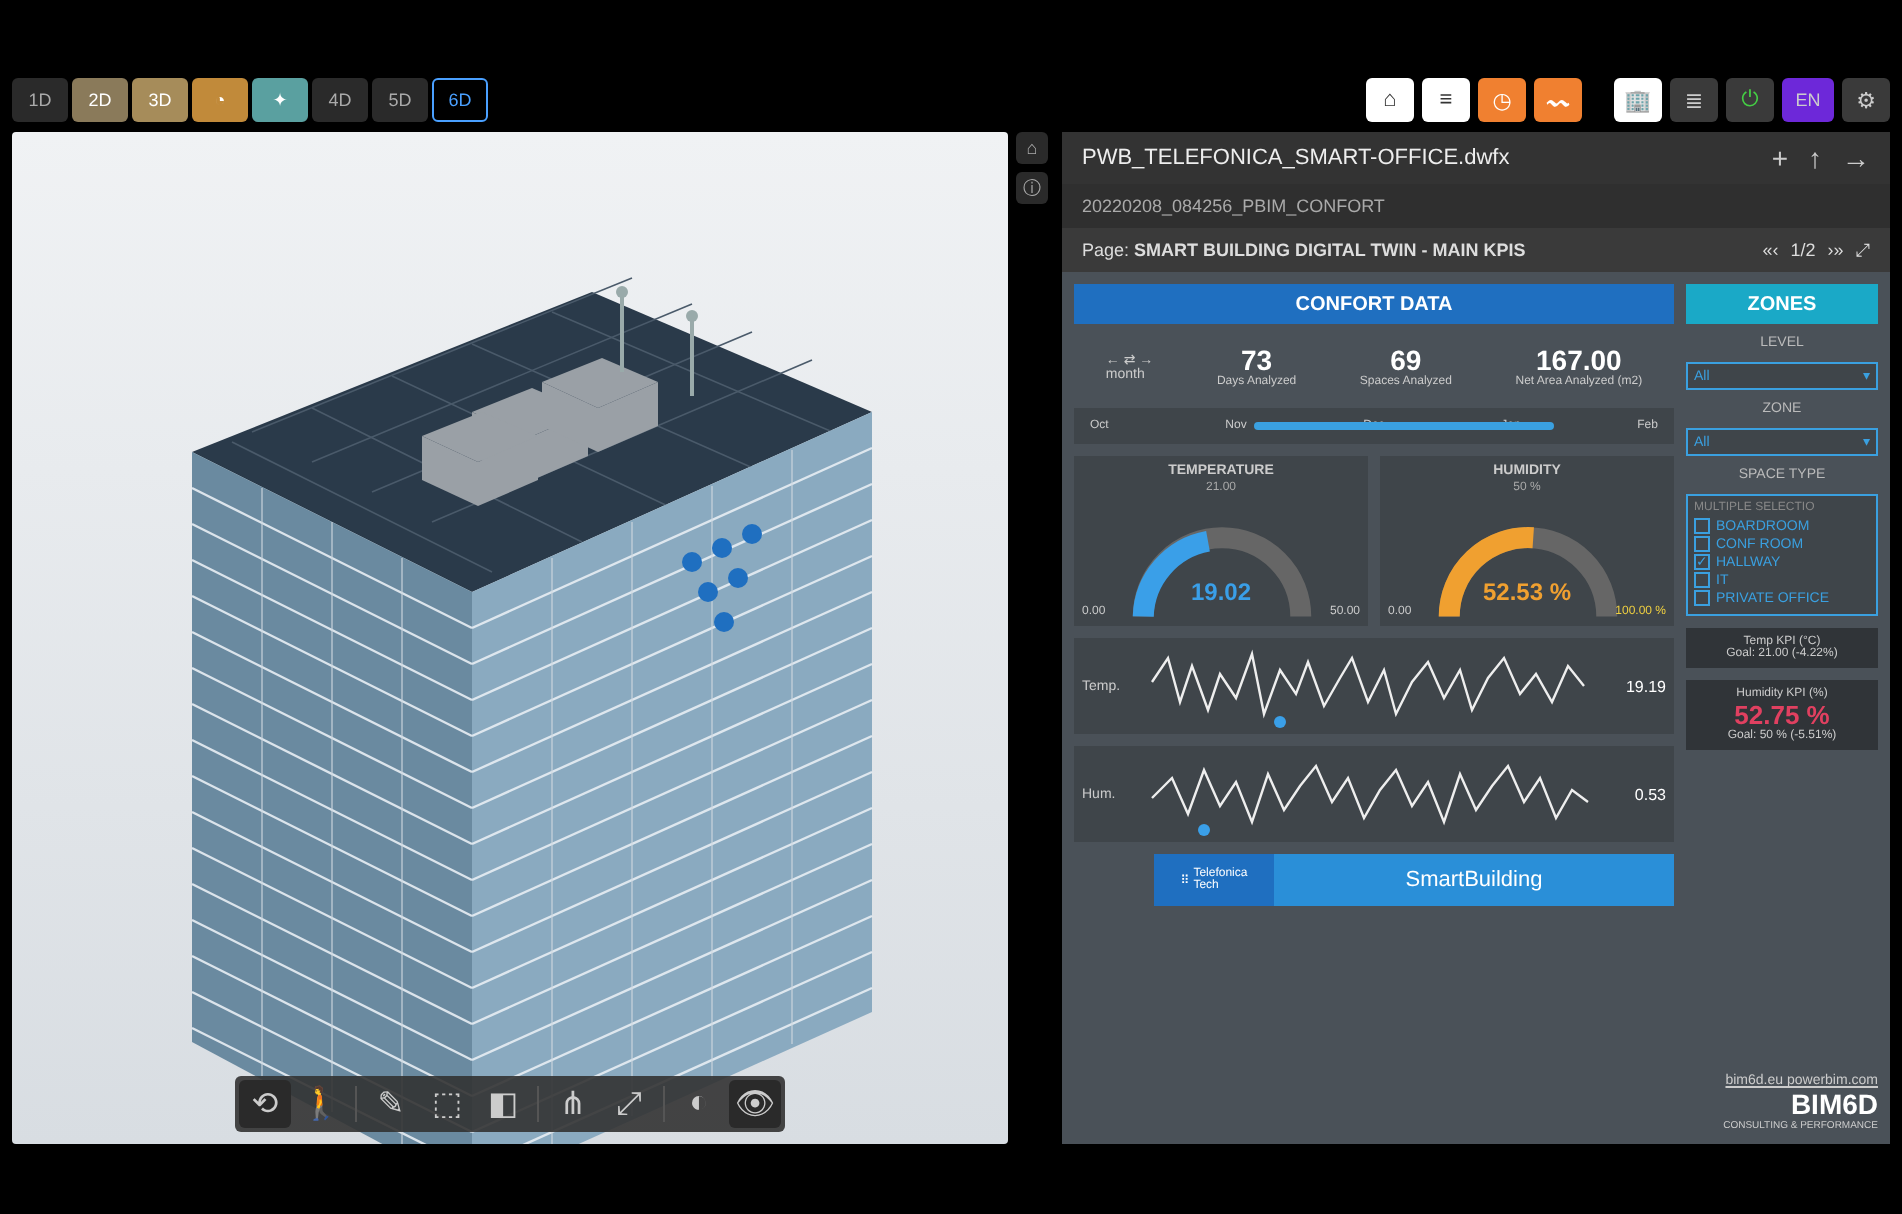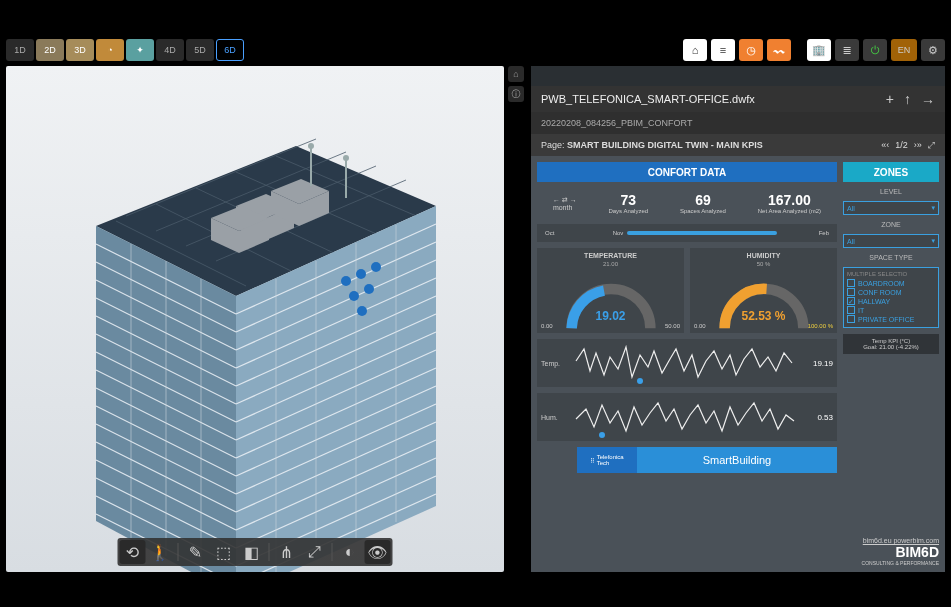--- a/index.html
+++ b/index.html
@@ -12,39 +12,39 @@
 .dim-btn { width: 28px; height: 22px; display: flex; align-items: center; justify-content: center; font-size: 9px; border-radius: 3px; color: #aaa; cursor: pointer; }
 .dim-btn.dark { background: #2a2a2a; }
 .dim-btn.beige { background: #8a7a5a; color: #fff; }
 .dim-btn.tan   { background: #a68c5a; color: #fff; }
 .dim-btn.orange{ background: #c18a3a; color: #fff; }
 .dim-btn.teal  { background: #5aa0a0; color: #fff; }
 .dim-btn.blue  { border: 1px solid #4aa0ff; color: #4aa0ff; }
 .right-tools { display: flex; gap: 4px; align-items: center; }
 .tool-btn { width: 24px; height: 22px; background: #fff; border-radius: 3px; display: flex; align-items: center; justify-content: center; font-size: 11px; color: #333; cursor: pointer; }
 .tool-btn.orange { background: #f08030; color: #fff; }
-.lang { width: 26px; height: 22px; background: #a16207; color: #ccc; font-size: 9px; display: flex; align-items: center; justify-content: center; border-radius: 3px; }
+.lang { width: 26px; height: 22px; background: #6d28d9; color: #ccc; font-size: 9px; display: flex; align-items: center; justify-content: center; border-radius: 3px; }
 
 
 .viewport { position: absolute; top: 66px; left: 6px; width: 498px; height: 506px; background: linear-gradient(#f0f2f4,#d8dde2); border-radius: 2px; overflow: hidden; }
 .building { position: absolute; top: 50px; left: 30px; width: 420px; height: 480px; }
 
 
 .floating-bar { position: absolute; bottom: 6px; left: 50%; transform: translateX(-50%); display: flex; gap: 2px; background: rgba(50,50,50,0.9); padding: 2px; border-radius: 3px; }
 .fb-btn { width: 26px; height: 24px; display: flex; align-items: center; justify-content: center; color: #ccc; cursor: pointer; }
 .fb-btn.edge { background: #2a2a2a; border-radius: 3px; }
 .fb-sep { width: 1px; background: #555; margin: 3px 2px; }
 
 
 .side-rail { position: absolute; left: 508px; top: 66px; width: 18px; }
 .rail-btn { width: 16px; height: 16px; background: #2a2a2a; margin-bottom: 4px; border-radius: 3px; display:flex; align-items:center; justify-content:center; font-size:9px; color:#aaa; cursor:pointer;}
 
 
 .panel { position: absolute; top: 66px; right: 6px; width: 414px; height: 506px; background: #2a2f33; display: flex; flex-direction: column; }
-.panel-hdr { height: 26px; background: #333; display: flex; align-items: center; padding: 0 10px; font-size: 11px; color: #eee; justify-content: space-between; margin-top: 20px; }
+.panel-hdr { height: 26px; background: #333; display: flex; align-items: center; padding: 0 10px; font-size: 11px; color: #eee; justify-content: space-between; }
 .hdr-icons { display:flex; gap:10px; color:#ccc; font-size:14px; }
 .panel-sub { height: 22px; background: #2f2f2f; display:flex; align-items:center; padding:0 10px; font-size: 9px; color:#aaa; }
 .panel-page { height: 22px; background: #3a3a3a; display:flex; align-items:center; justify-content:space-between; padding:0 10px; font-size:9px; color:#ddd; }
 .page-nav { display:flex; gap:6px; align-items:center; }
 
 .dash { flex:1; background:#4a5158; padding:6px; display:flex; gap:6px; }
 .main-col { flex:1; display:flex; flex-direction:column; gap:6px; }
 .side-col { width:96px; display:flex; flex-direction:column; gap:6px; }
 
 .sec-hdr { height:20px; display:flex; align-items:center; justify-content:center; font-size:10px; font-weight:bold; color:#fff; }
@@ -384,20 +384,25 @@
                 <span class="cb"></span>
                 <span>PRIVATE OFFICE</span>
               </div>
             </div>
         </div>
 
         <div class="kpi-box">
           <div class="kpi-title">Temp KPI (°C)</div>
           <div class="kpi-goal">Goal: 21.00 (-4.22%)</div>
         </div>
+        <div class="kpi-box">
+          <div class="kpi-title">Humidity KPI (%)</div>
+          <div class="kpi-val">52.75 %</div>
+          <div class="kpi-goal">Goal: 50 % (-5.51%)</div>
+        </div>
 
         <div class="footer-brand">
           <div style="text-decoration:underline">bim6d.eu powerbim.com</div>
           <div class="big">BIM6D</div>
           <div style="font-size:5px">CONSULTING &amp; PERFORMANCE</div>
         </div>
       </div>
     </div>
   </div>
 

